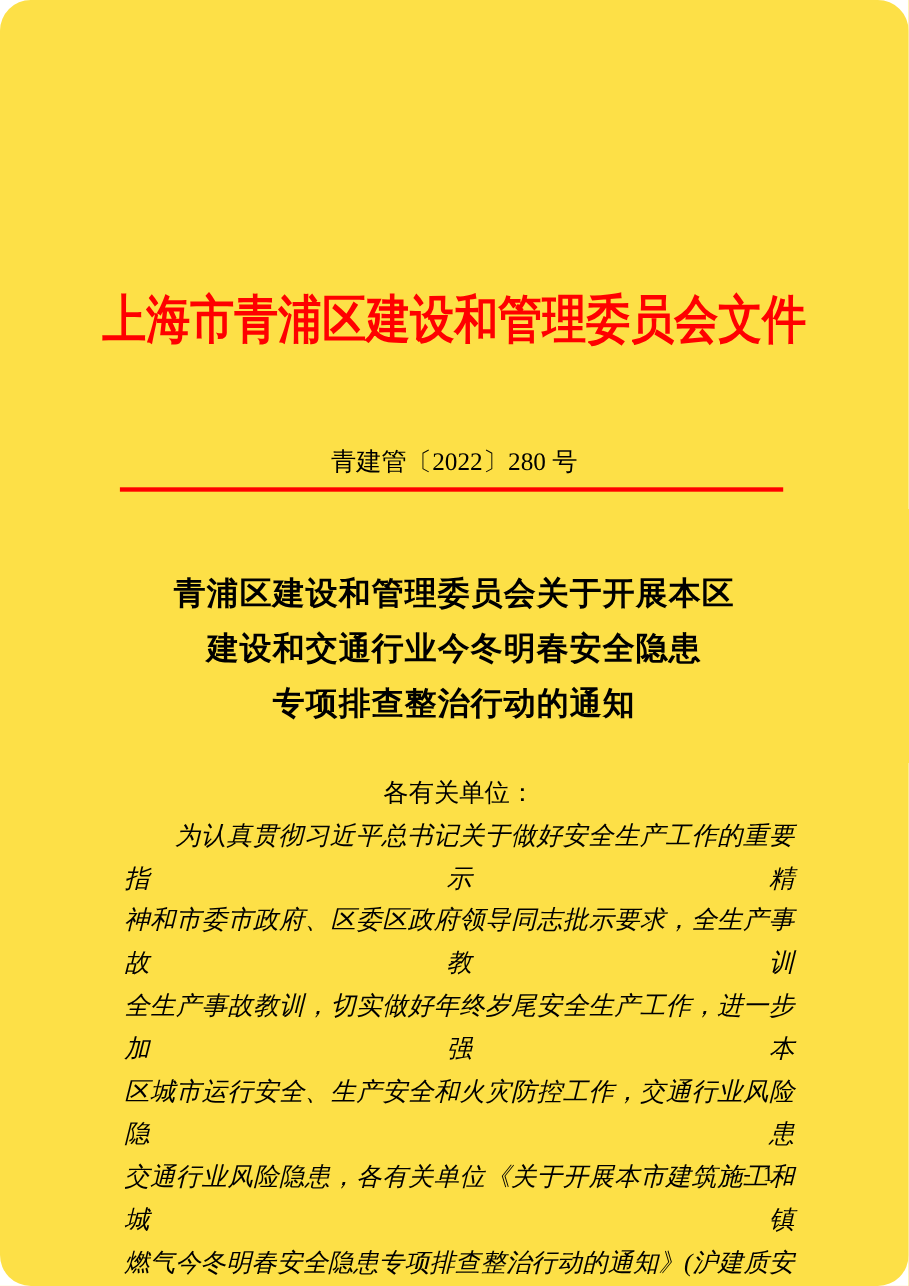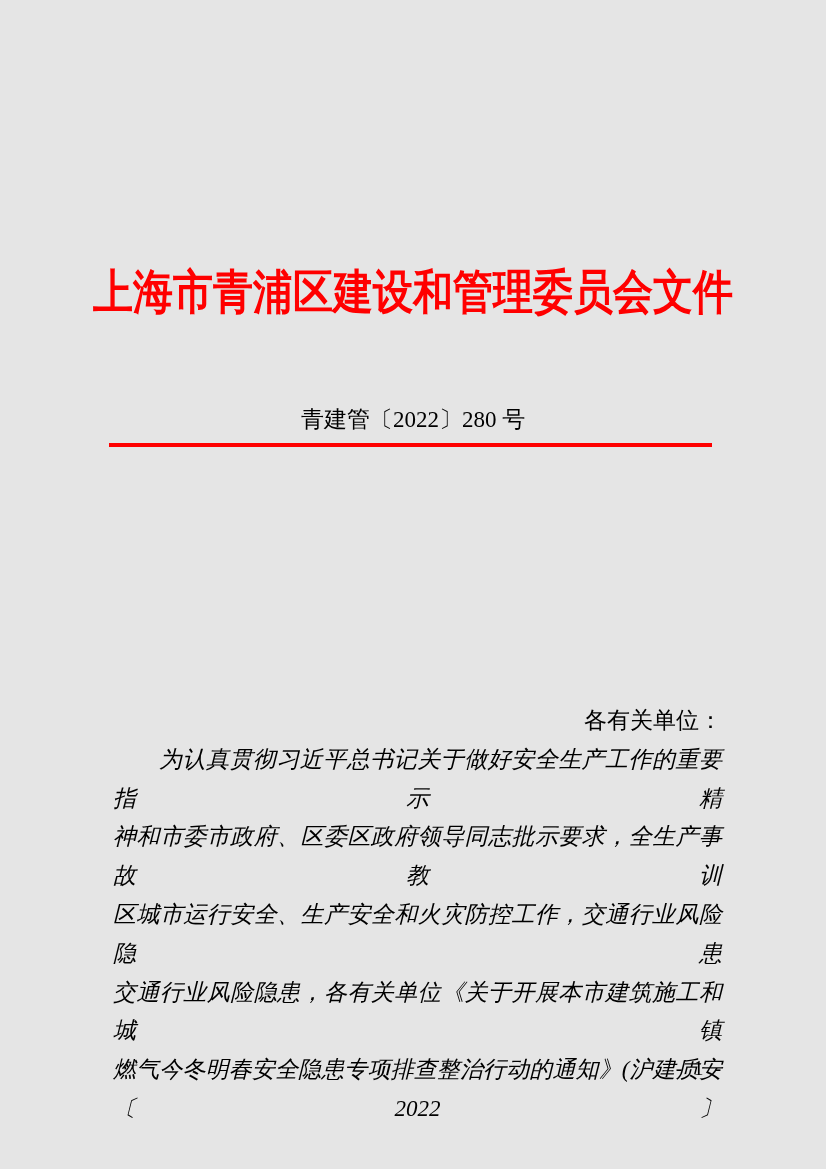--- a/index.html
+++ b/index.html
@@ -8,21 +8,22 @@
     height: 1169px;
     background: #ffffff;
     position: relative;
     overflow: hidden;
     color: #000;
     font-family: "Liberation Serif", "DejaVu Serif", serif;
   }
   .page {
     position: absolute;
     inset: 0;
-    background: #e5e5e5;
+    background: #fde047;
+    border-radius: 28px;
   }
   
   .org-title {
     position: absolute;
     top: 247px;
     left: 0;
     width: 826px;
     text-align: center;
     color: var(--accent, #ff0000);
     font-family: "Liberation Sans", "DejaVu Sans", sans-serif;
@@ -71,21 +72,21 @@
   .body-text {
     position: absolute;
     top: 702px;
     left: 113px;
     width: 609px;
     font-size: 23px;
     line-height: 38.8px;
     font-family: "Liberation Serif", "DejaVu Serif", serif;
   }
   .salutation {
-    text-align: right;
+    text-align: center;
   }
   .para-line {
     text-align: justify;
     text-align-last: justify;
     font-style: italic;
   }
   .para-line.indent {
     text-indent: 2em;
   }
   
@@ -105,25 +106,31 @@
 <body>
 
 <div class="page">
 
   <div class="org-title">上海市青浦区建设和管理委员会文件</div>
 
   <div class="doc-number">青建管〔2022〕280 号</div>
 
   <div class="red-line"></div>
 
+  <div class="doc-title">
+    <div class="title-line">青浦区建设和管理委员会关于开展本区</div>
+    <div class="title-line">建设和交通行业今冬明春安全隐患</div>
+    <div class="title-line">专项排查整治行动的通知</div>
+  </div>
 
   <div class="body-text">
     <div class="salutation">各有关单位：</div>
     <div class="para-line indent">为认真贯彻习近平总书记关于做好安全生产工作的重要指示精</div>
     <div class="para-line">神和市委市政府、区委区政府领导同志批示要求，全生产事故教训</div>
+    <div class="para-line">全生产事故教训，切实做好年终岁尾安全生产工作，进一步加强本</div>
     <div class="para-line">区城市运行安全、生产安全和火灾防控工作，交通行业风险隐患</div>
     <div class="para-line">交通行业风险隐患，各有关单位《关于开展本市建筑施工和城镇</div>
     <div class="para-line">燃气今冬明春安全隐患专项排查整治行动的通知》(沪建质安〔2022〕</div>
 
   </div>
 
   <div class="page-num">- 1 -</div>
 
 </div>
 

